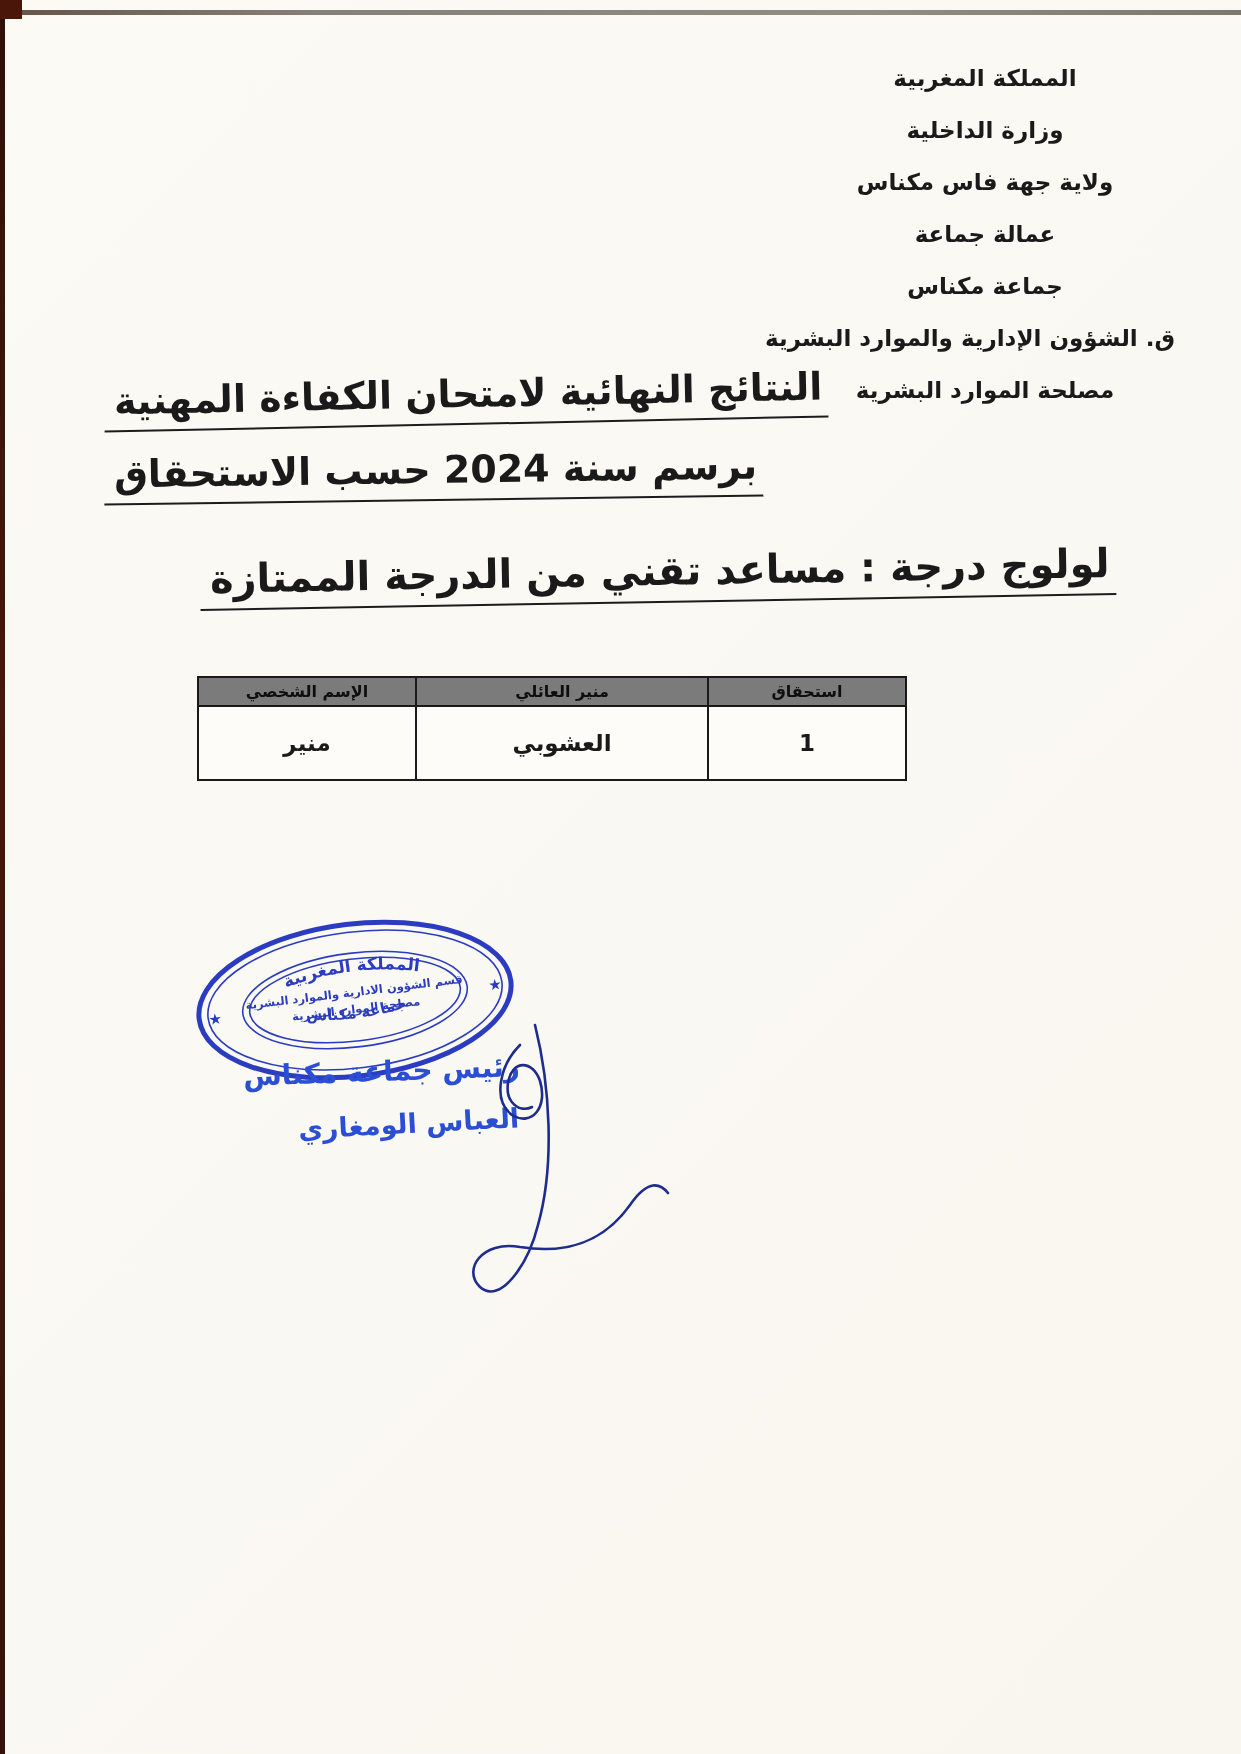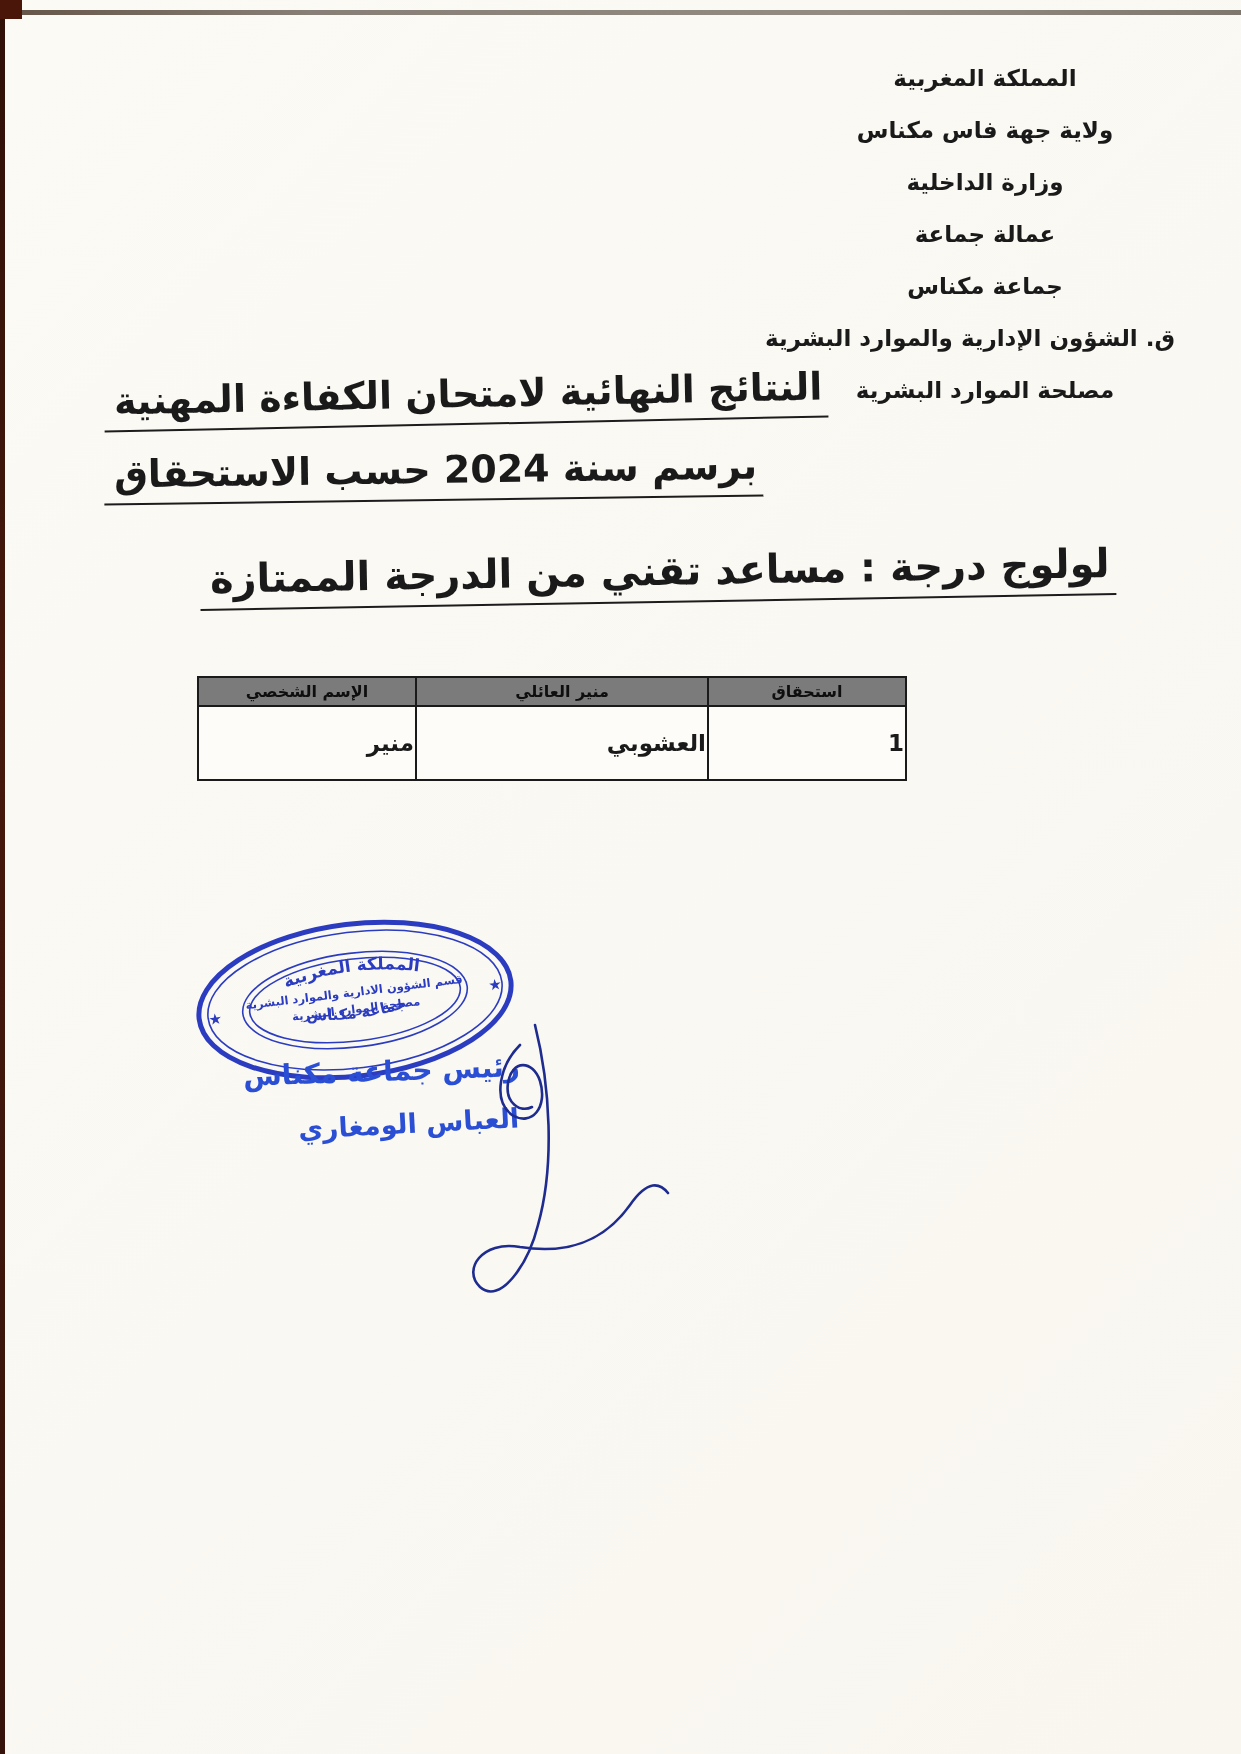--- a/index.html
+++ b/index.html
@@ -28,43 +28,43 @@
   .title2{left:104px;top:448px;font-size:38px;transform:rotate(-0.8deg);}
   .grade{left:200px;top:548px;font-size:40px;transform:rotate(-1deg);}
   
   table.results{
     position:absolute;left:197px;top:676px;
     border-collapse:collapse;direction:rtl;
     font-weight:bold;table-layout:fixed;
   }
   table.results td,table.results th{border:2px solid #1a1a1a;overflow:hidden;}
   table.results th{background:#7b7b7b;height:27px;font-size:16px;line-height:24px;color:#0e0e0e;font-weight:bold;padding:0;}
-  table.results td{height:70px;text-align:right;vertical-align:middle;font-size:23px;background:#fdfcf8;}
+  table.results td{height:70px;text-align:center;vertical-align:middle;font-size:23px;background:#fdfcf8;}
   .c-merit{width:198px;}.c-family{width:292px;}.c-first{width:218px;}
   td.num{font-size:21px;}
   
   .stamp-svg{position:absolute;left:183px;top:908px;}
   .sig-svg{position:absolute;left:420px;top:1015px;}
   .blue-line{position:absolute;direction:rtl;white-space:nowrap;font-weight:bold;color:#2b4fd4;}
   .sig-title{left:243px;top:1055px;font-size:28px;transform:rotate(-2deg);}
   .sig-name{left:298px;top:1108px;font-size:27px;transform:rotate(-3deg);}
 </style>
 </head>
 <body>
 
 <div class="page">
 
   <div class="edge-left"></div>
   <div class="edge-top"></div>
   <div class="corner-blob"></div>
 
   <div class="hdr">
     <div>المملكة المغربية</div>
+    <div>وزارة الداخلية</div>
     <div>ولاية جهة فاس مكناس</div>
-    <div>وزارة الداخلية</div>
     <div>عمالة جماعة</div>
     <div>جماعة مكناس</div>
     <div>ق. الشؤون الإدارية والموارد البشرية</div>
     <div>مصلحة الموارد البشرية</div>
   </div>
 
   <div class="t-line title1">
     <span class="u">النتائج النهائية لامتحان الكفاءة المهنية</span>
   </div>
   <div class="t-line title2">

